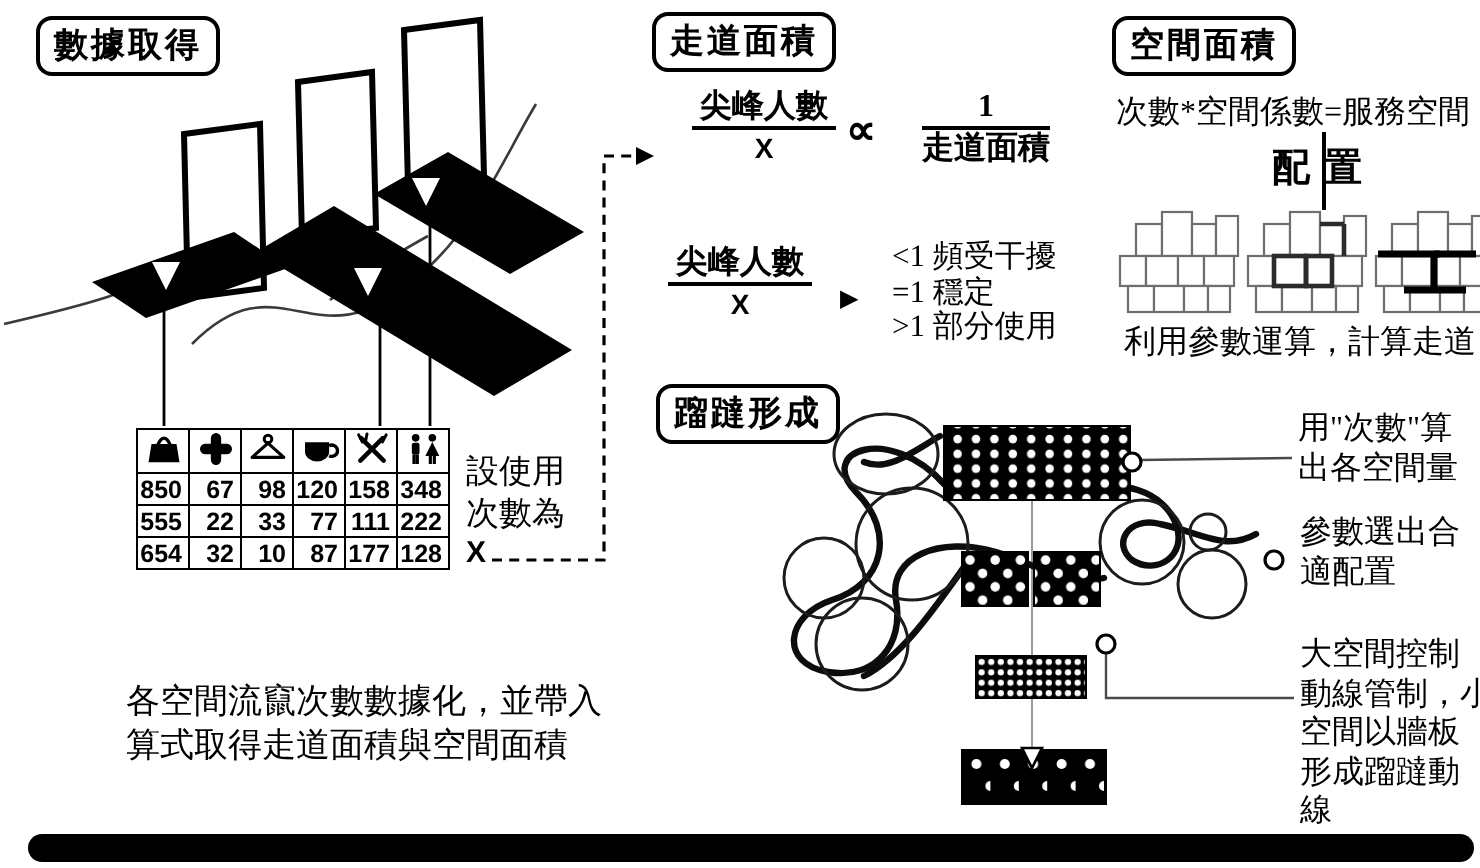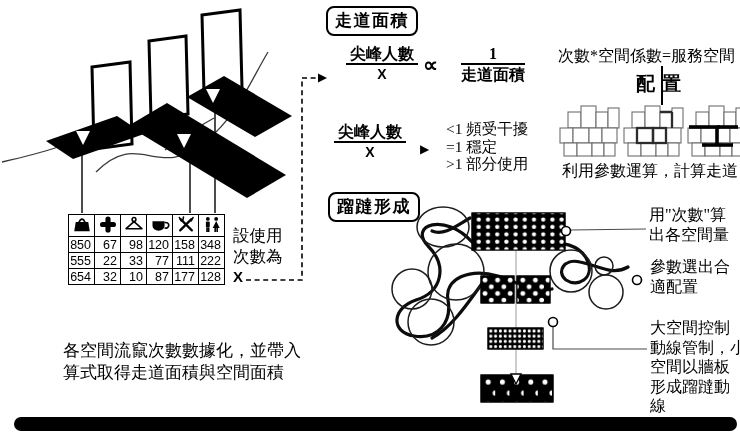--- a/index.html
+++ b/index.html
@@ -3,21 +3,21 @@
 <meta charset="utf-8">
 <style>
   html,body{margin:0;padding:0;background:#fff}
   .canvas{position:relative;width:740px;height:434px;background:#fff;color:#000;
           font-family:"Liberation Serif",serif;overflow:hidden}
   .svg-layer{position:absolute;left:0;top:0;width:740px;height:434px}
   .hbox{position:absolute;border:2.5px solid #000;border-radius:8px;background:#fff;
         padding:1px 7px 2px;font-size:17px;font-weight:bold;letter-spacing:1.5px;white-space:nowrap}
   table.data{position:absolute;left:68px;top:214px;border-collapse:collapse;background:#fff}
   table.data td{border:1.5px solid #000;width:22px;height:15px;text-align:right;padding:0 3px 0 0;
-        font-family:"Liberation Sans",sans-serif;font-weight:normal;font-size:12.5px;line-height:14px}
+        font-family:"Liberation Sans",sans-serif;font-weight:bold;font-size:12.5px;line-height:14px}
   table.data td.ic{text-align:center;padding:1px 0 0;height:19px}
   .note{position:absolute;left:233px;top:226px;font-size:16.5px;line-height:20.5px;white-space:nowrap}
   .note .x{font-family:"Liberation Sans",sans-serif;font-weight:bold;font-size:15px}
   .frac{position:absolute;text-align:center;font-weight:bold;font-size:16px;line-height:17px;white-space:nowrap}
   .frac .num{border-bottom:2.6px solid #000;padding:0 4px 1px}
   .frac .den{padding-top:1px;font-family:"Liberation Sans",sans-serif;font-size:14px}
   .frac .den.cjk{font-family:"Liberation Serif",serif;font-size:16px}
   .prop{position:absolute;font-size:21px;font-weight:bold}
   .tri{position:absolute;font-size:12px}
   .cond{position:absolute;font-size:15.5px;line-height:17.5px;white-space:nowrap}
@@ -166,21 +166,23 @@
       <g>
         <line x1="570" y1="230" x2="646" y2="229" stroke="#4a4a4a" stroke-width="1.2"></line>
         <circle cx="566" cy="231" r="4.5" fill="#fff" stroke="#000" stroke-width="1.6"></circle>
         <circle cx="637" cy="280" r="4.5" fill="#fff" stroke="#000" stroke-width="1.6"></circle>
         <path d="M553,327 L553,349 L647,349" fill="none" stroke="#4a4a4a" stroke-width="1.2"></path>
         <circle cx="553" cy="322" r="4.5" fill="#fff" stroke="#000" stroke-width="1.6"></circle>
       </g>
     </g>
   </svg>
 
+  <div class="hbox" style="left:18px;top:8px">數據取得</div>
   <div class="hbox" style="left:326px;top:6px">走道面積</div>
+  <div class="hbox" style="left:556px;top:8px">空間面積</div>
   <div class="hbox" style="left:328px;top:192px">蹓躂形成</div>
 
   <table class="data">
     <tbody>
       <tr>
         <td class="ic">
           <svg width="20" height="17" viewBox="0 0 24 20">
             <path d="M8 8 q4 -9 8 0" fill="none" stroke="#000" stroke-width="2"></path>
             <path d="M4.5 7 h15 l1.8 11 h-18.6 z" fill="#000"></path>
           </svg>

